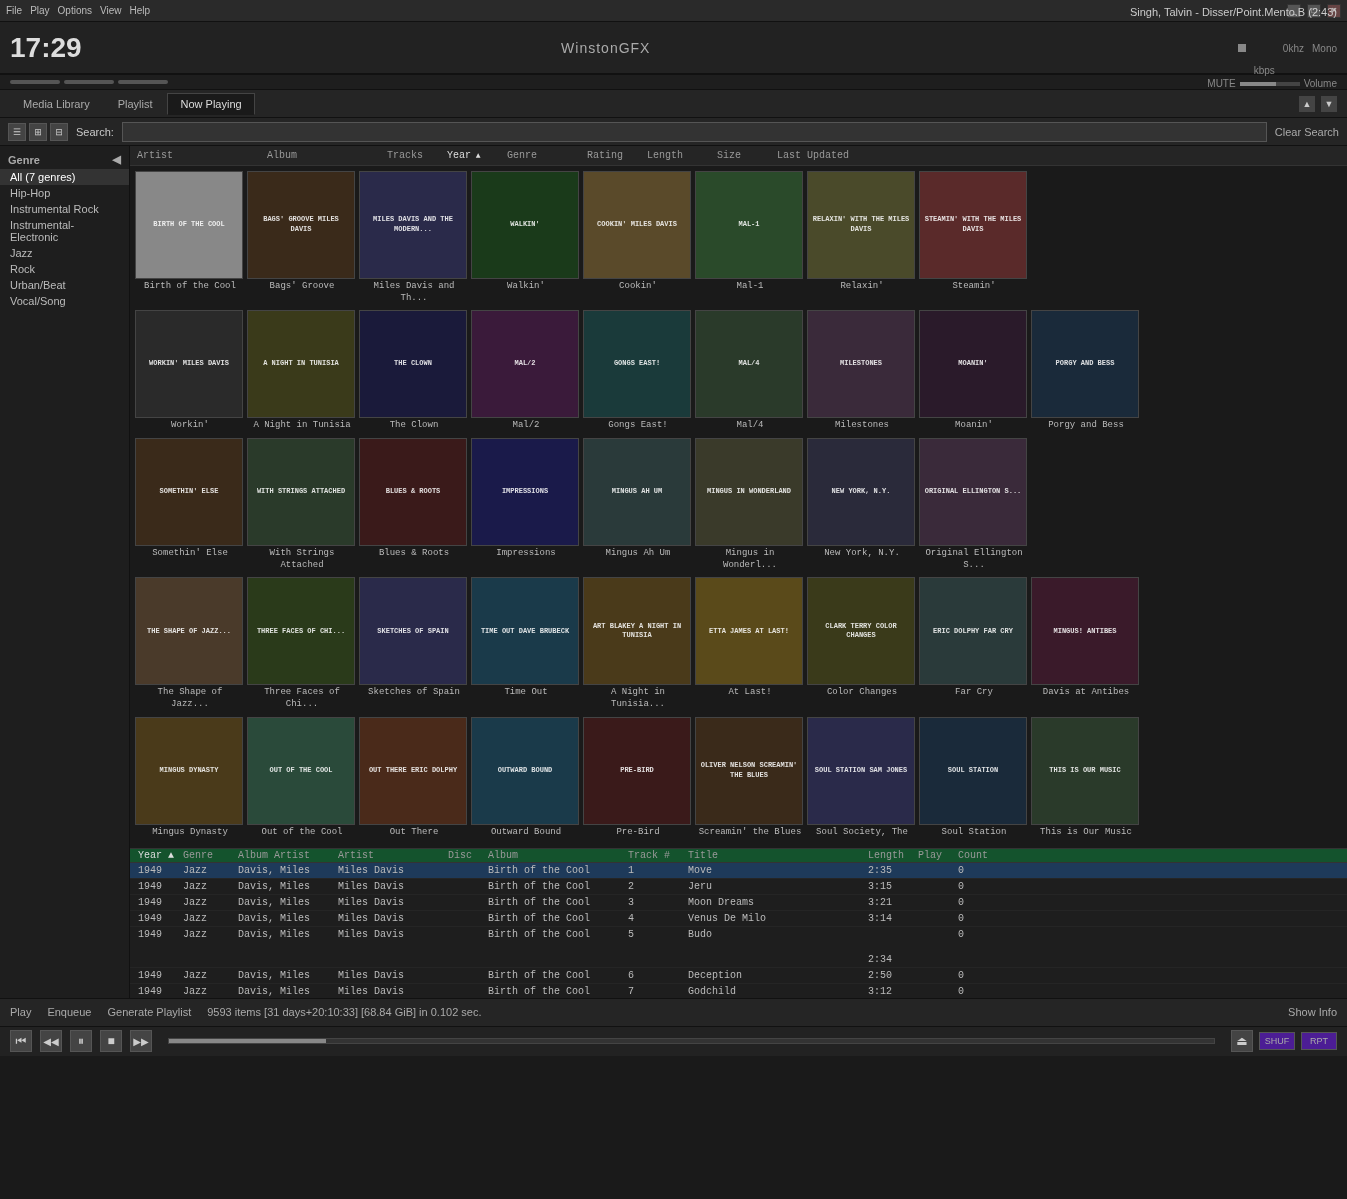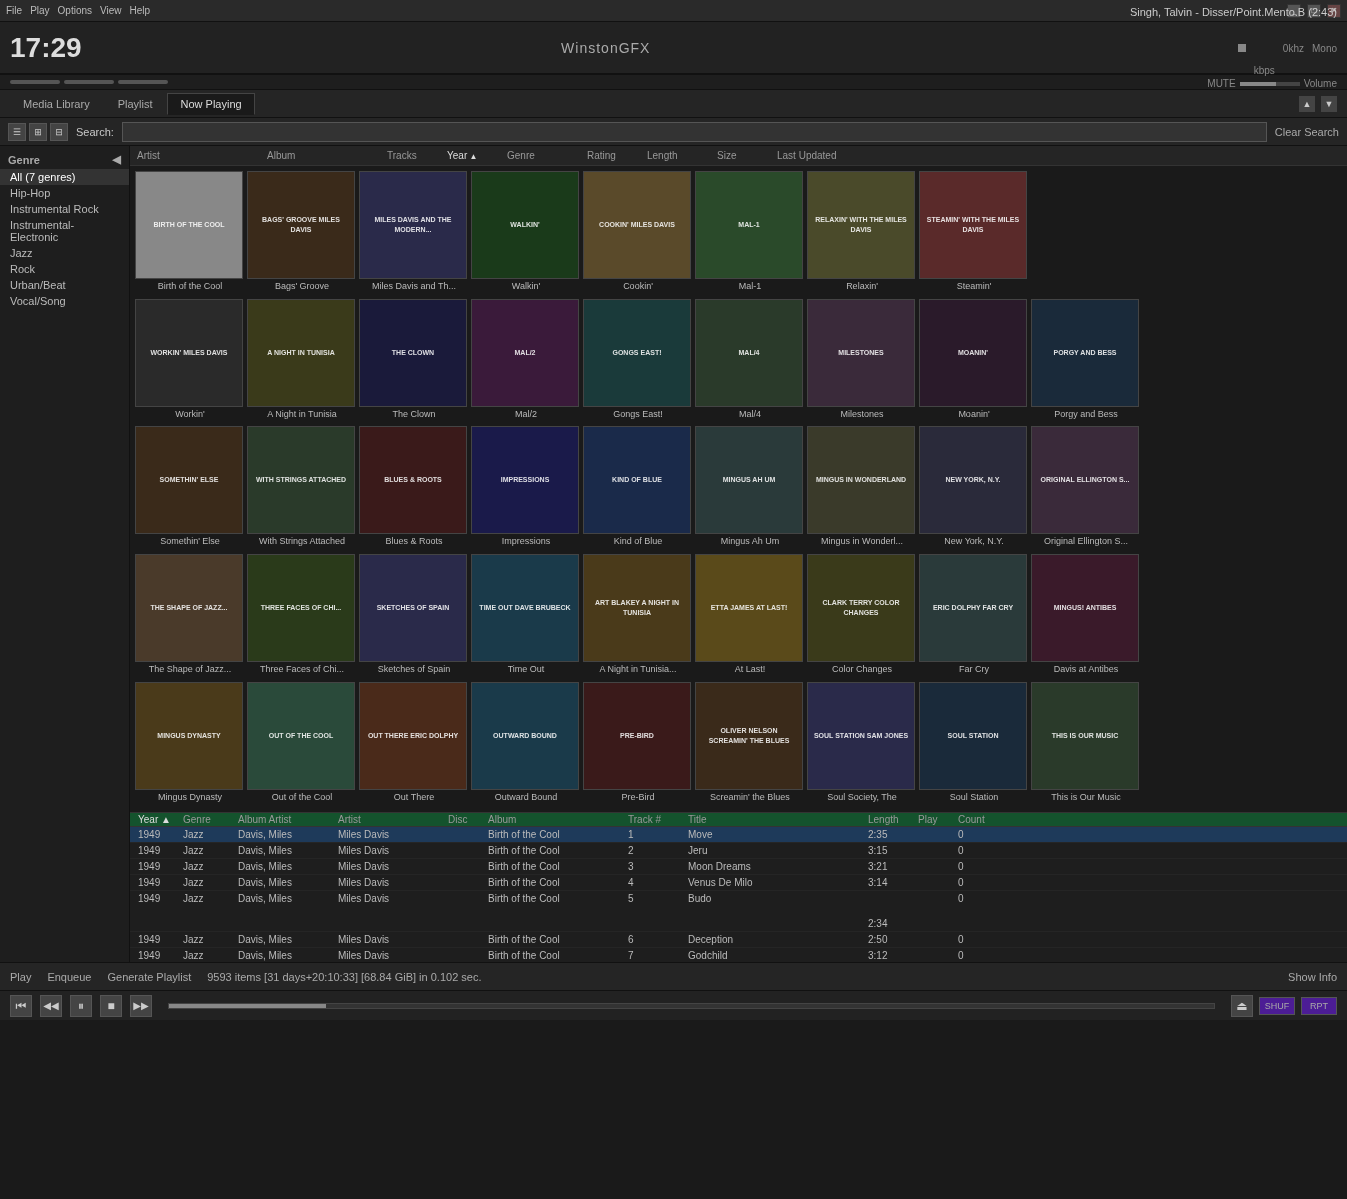--- a/index.html
+++ b/index.html
@@ -331,20 +331,21 @@
       flex: 1;
       overflow: hidden;
     }
 
     
     #content-wrapper {
       flex: 1;
       display: flex;
       flex-direction: column;
       overflow: hidden;
+      font-family: Liberation Mono, monospace;
     }
 
     .col-header-row {
       display: flex;
       background: #252525;
       border-bottom: 1px solid #333;
       font-size: 10px;
       color: #999;
       height: 20px;
       align-items: center;
@@ -595,27 +596,20 @@
             </div>
             <div class="album-label">Blues &amp; Roots</div>
           </div>
           <div class="album-item">
             <div class="album-thumb" style="background: rgb(26, 26, 74);">
               <div style="font-size: 7px; color: rgba(255, 255, 255, 0.85); text-align: center; padding: 4px; line-height: 1.4; font-weight: bold; word-break: break-word;">IMPRESSIONS</div>
             </div>
             <div class="album-label">Impressions</div>
           </div>
           <div class="album-item">
-            <div class="album-thumb" style="background: rgb(26, 42, 74);">
-              <div style="font-size: 7px; color: rgba(255, 255, 255, 0.85); text-align: center; padding: 4px; line-height: 1.4; font-weight: bold; word-break: break-word;">KIND OF
-BLUE</div>
-            </div>
-            <div class="album-label">Kind of Blue</div>
-          </div>
-          <div class="album-item">
             <div class="album-thumb" style="background: rgb(42, 58, 58);">
               <div style="font-size: 7px; color: rgba(255, 255, 255, 0.85); text-align: center; padding: 4px; line-height: 1.4; font-weight: bold; word-break: break-word;">MINGUS
 AH UM</div>
             </div>
             <div class="album-label">Mingus Ah Um</div>
           </div>
           <div class="album-item">
             <div class="album-thumb" style="background: rgb(58, 58, 42);">
               <div style="font-size: 7px; color: rgba(255, 255, 255, 0.85); text-align: center; padding: 4px; line-height: 1.4; font-weight: bold; word-break: break-word;">MINGUS IN
 WONDERLAND</div>

